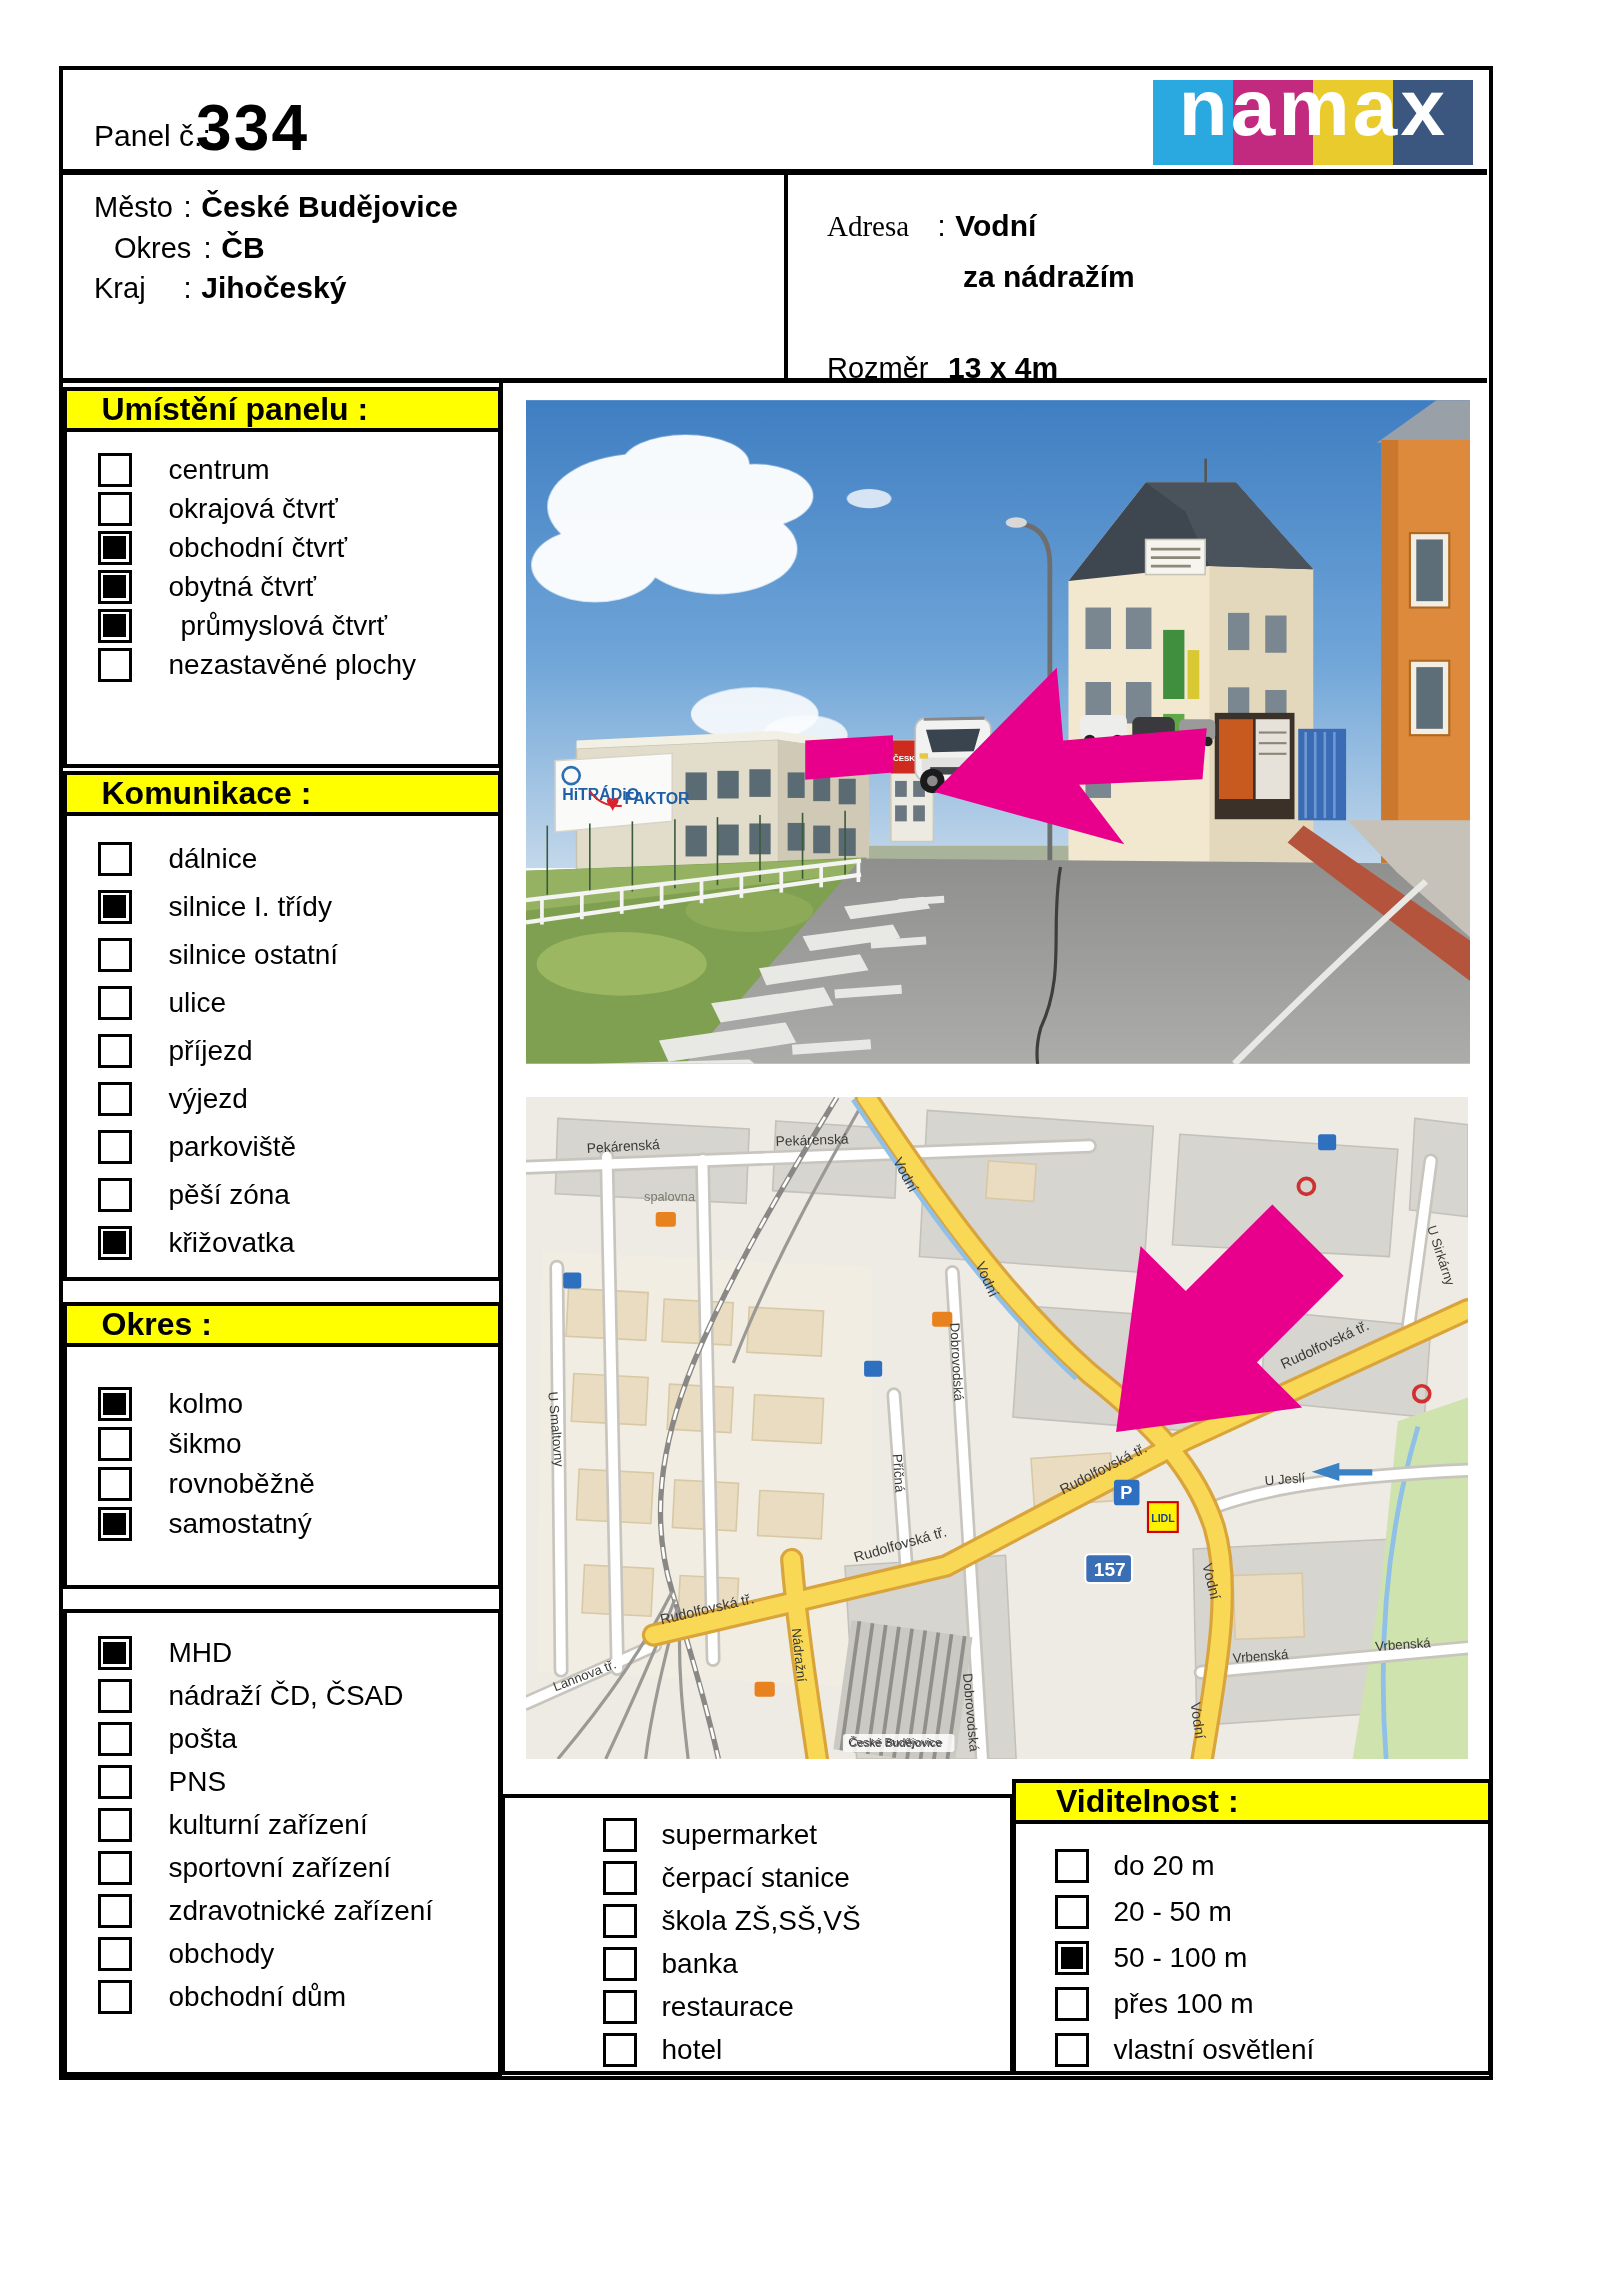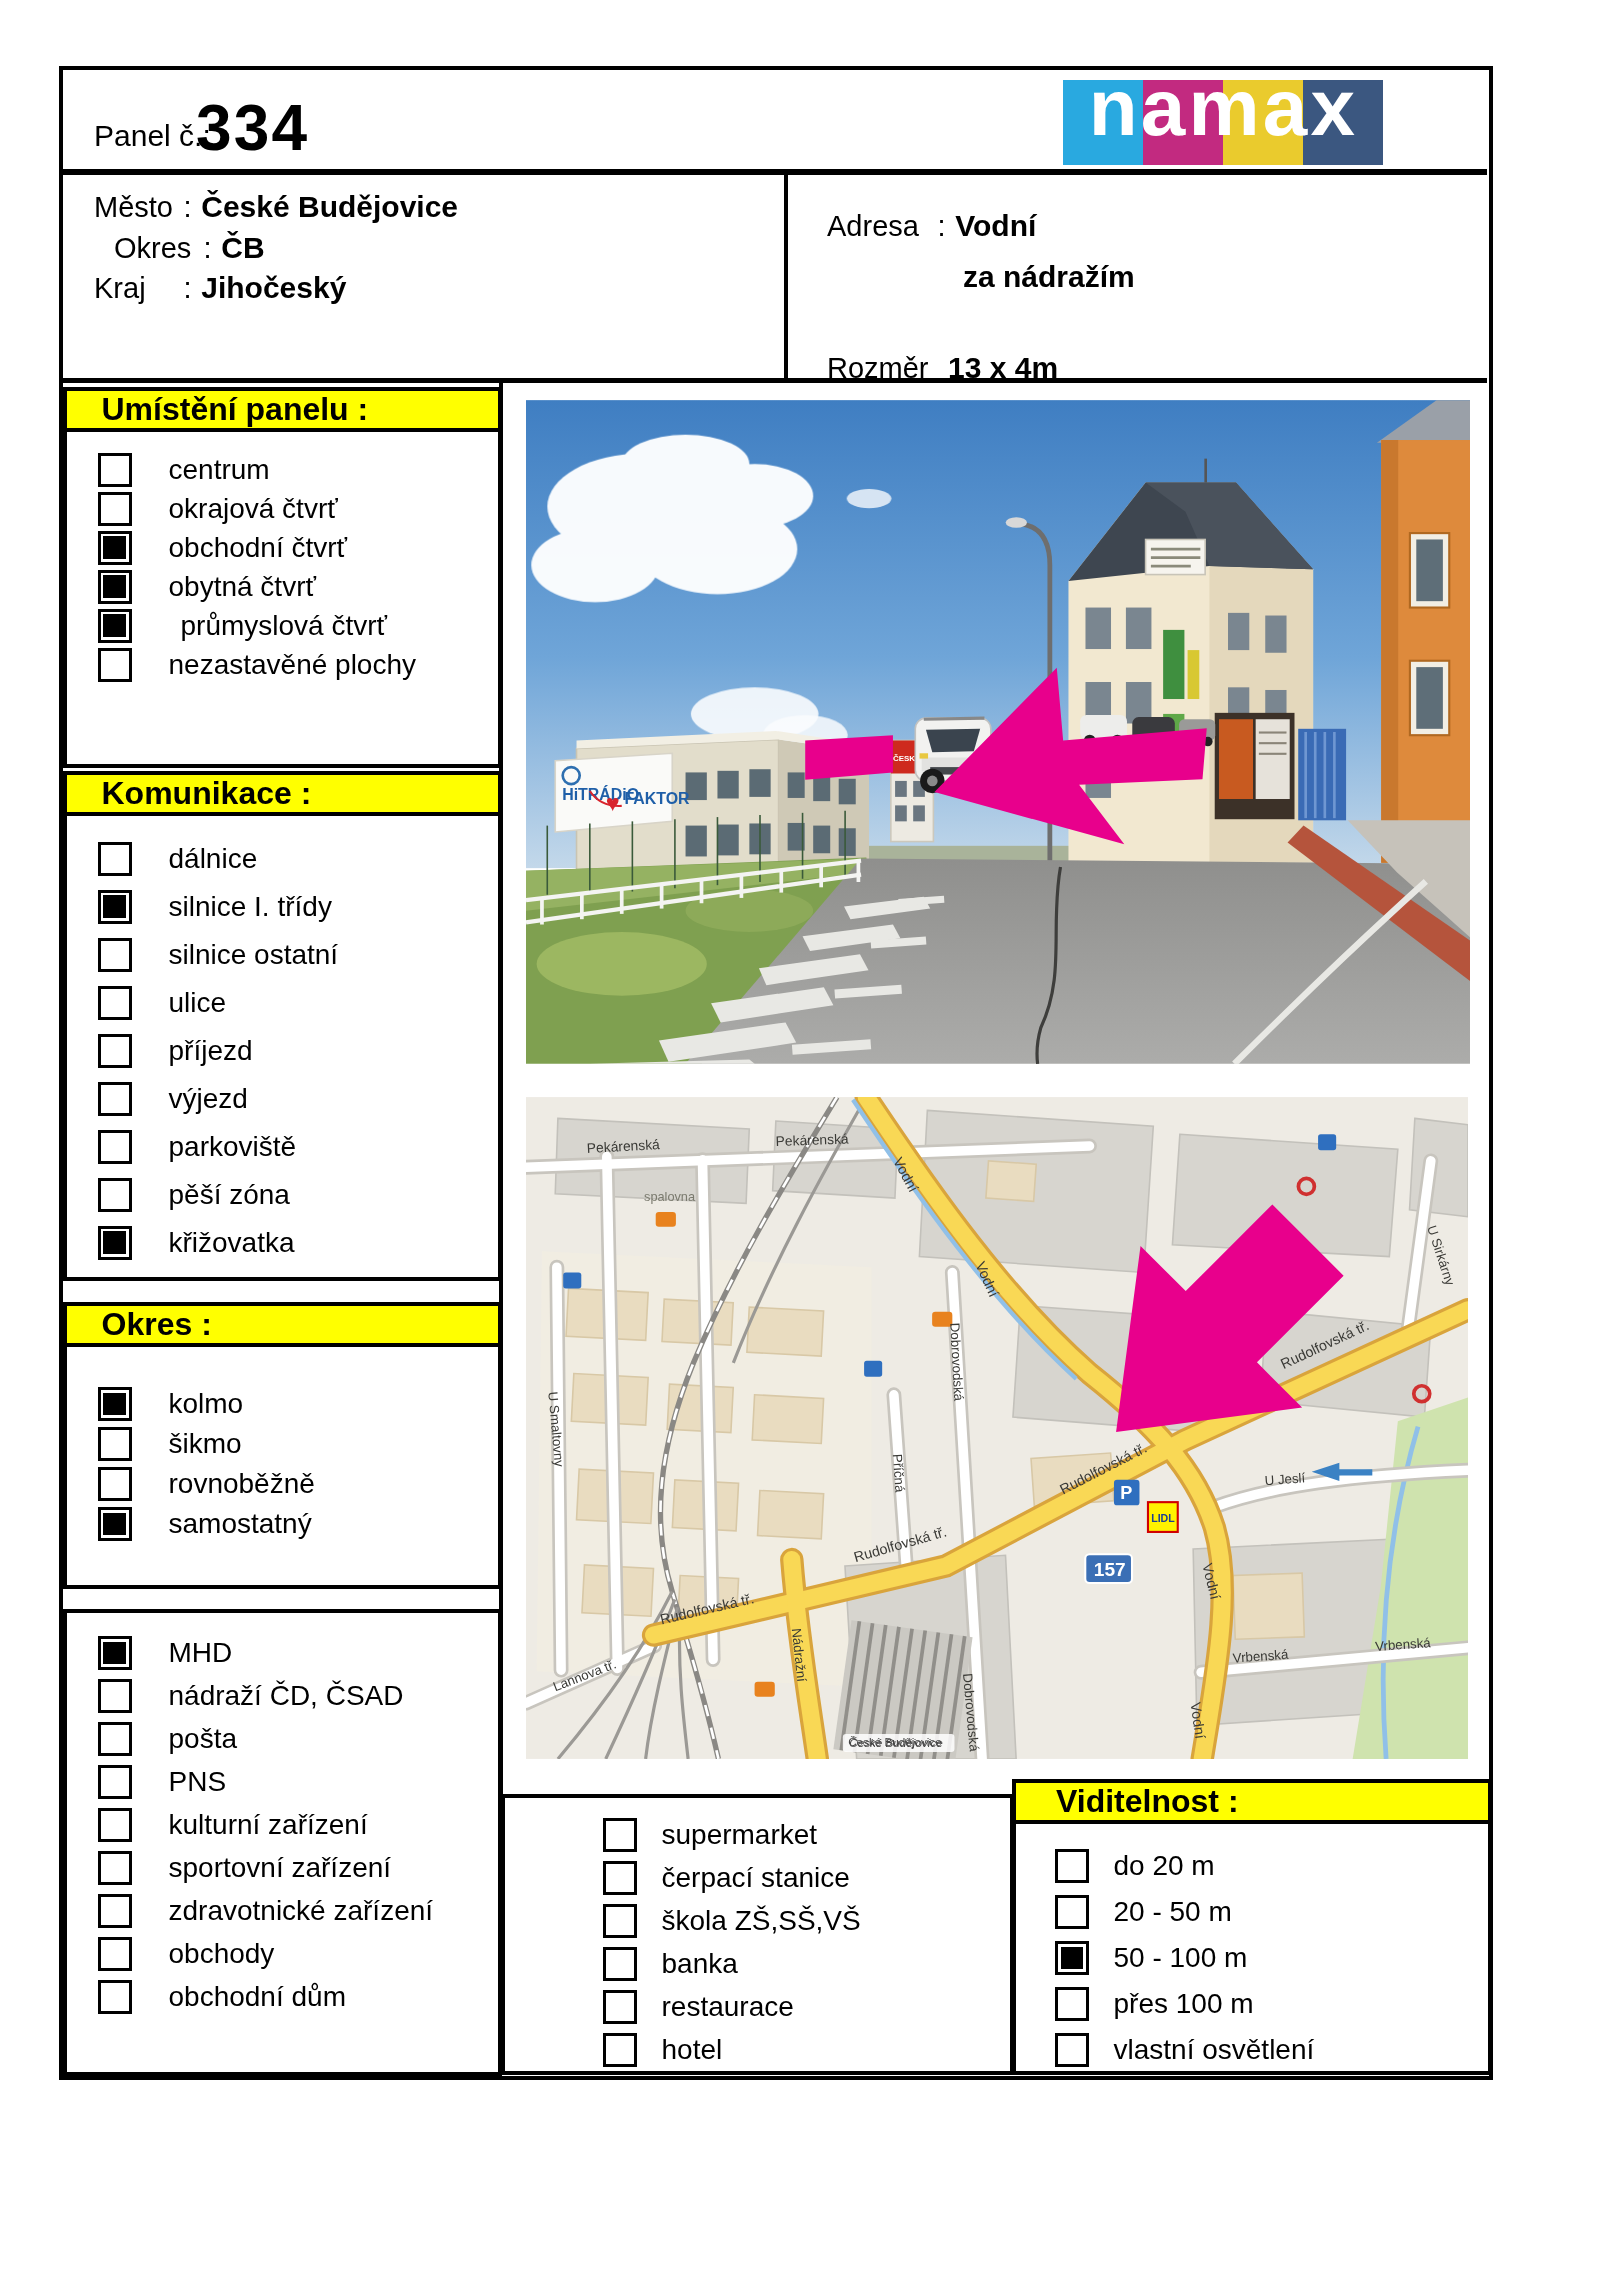--- a/index.html
+++ b/index.html
@@ -4,21 +4,21 @@
 <style>
   html,body{margin:0;padding:0;background:#fff;}
   .canvas{position:relative;width:1623px;height:2295px;background:#ffffff;font-family:"Liberation Sans",sans-serif;color:#000;}
   .page{position:absolute;left:59px;top:66px;width:1434px;height:2014px;border:4.8px solid #000;background:#fff;box-sizing:border-box;}
   .abs{position:absolute;}
   .hline{position:absolute;background:#000;}
   .vline{position:absolute;background:#000;}
   
   .panel-label{position:absolute;left:31px;top:49px;font-size:30px;}
   .panel-number{position:absolute;left:133px;top:21px;font-size:64px;font-weight:bold;letter-spacing:2.1px;}
-  .logo{position:absolute;left:1000px;top:9.6px;width:321px;height:62px;display:flex;}
+  .logo{position:absolute;left:1090px;top:9.6px;width:321px;height:62px;display:flex;}
   .logo .sq{width:80px;height:85px;}
   .logo .word{position:absolute;left:0;right:0;top:50%;transform:translateY(-54%);text-align:center;
     font-size:80px;font-weight:bold;color:#fff;letter-spacing:3.2px;line-height:1;}
   
   .info-label{font-size:29px;}
   .info-value{font-size:30px;font-weight:bold;}
   .inf-row{position:absolute;display:flex;align-items:baseline;}
   .colon{display:inline-block;margin:0 9.6px;font-size:29px;}
   
   .secbox{position:absolute;border:4.3px solid #000;background:#fff;box-sizing:border-box;}
@@ -62,21 +62,21 @@
     </div>
     <div class="inf-row" style="left:31px;top:201px;">
       <span class="info-label" style="width:80px;display:inline-block;">Kraj</span>
       <span class="colon">:</span>
       <span class="info-value">Jihočeský</span>
     </div>
 
     <div class="vline" style="left:721px;top:105px;width:3.7px;height:204px;"></div>
 
     <div class="inf-row" style="left:764px;top:139px;">
-      <span class="info-label" style="width:101px;display:inline-block;">Adresa</span>
+      <span class="info-label" style="width:101px;display:inline-block;font-family:Liberation Serif, serif;">Adresa</span>
       <span class="colon">:</span>
       <span class="info-value">Vodní</span>
     </div>
     <div class="abs info-value" style="left:900px;top:190px;">za nádražím</div>
     <div class="inf-row" style="left:764px;top:281px;">
       <span class="info-label" style="width:121px;display:inline-block;">Rozměr</span>
       <span class="info-value">13 x 4m</span>
     </div>
 
     <div class="hline" style="left:0;top:308px;width:1424px;height:4.8px;"></div>

